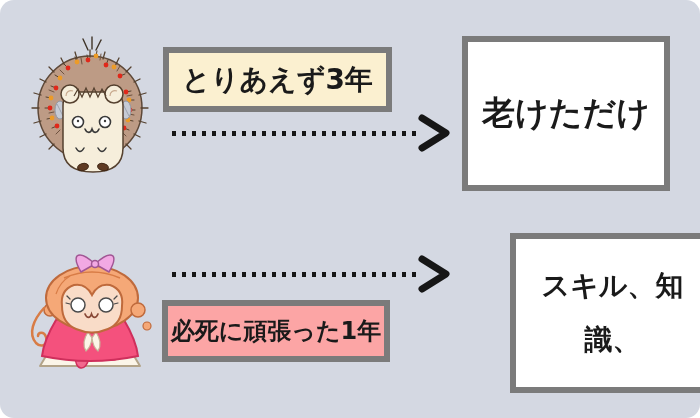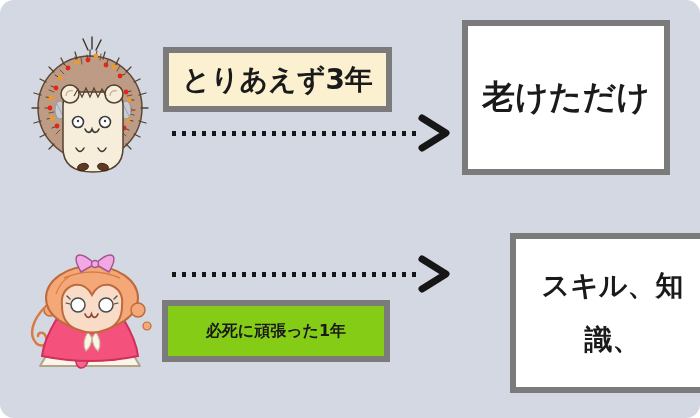--- a/index.html
+++ b/index.html
@@ -22,25 +22,25 @@
     color:#1a1a1a;
     text-align:center;
   }
   .label-box-top{
     left:163px;top:47px;width:229px;height:65px;
     background:#fbf0d0;
     font-size:28px;
   }
   .label-box-bottom{
     left:162px;top:300px;width:228px;height:62px;
-    background:#84cc16;
-    font-size:16px;
+    background:#fca5a5;
+    font-size:24px;
   }
   .result-box-top{
-    left:462px;top:20px;width:208px;height:155px;
+    left:462px;top:36px;width:208px;height:155px;
     background:#ffffff;
     font-size:33px;
   }
   .result-box-bottom{
     left:463px;top:233px;width:205px;height:160px;
     background:#ffffff;
     font-size:28px;
     flex-direction:row;
     line-height:54px;
     margin-left:47px;

